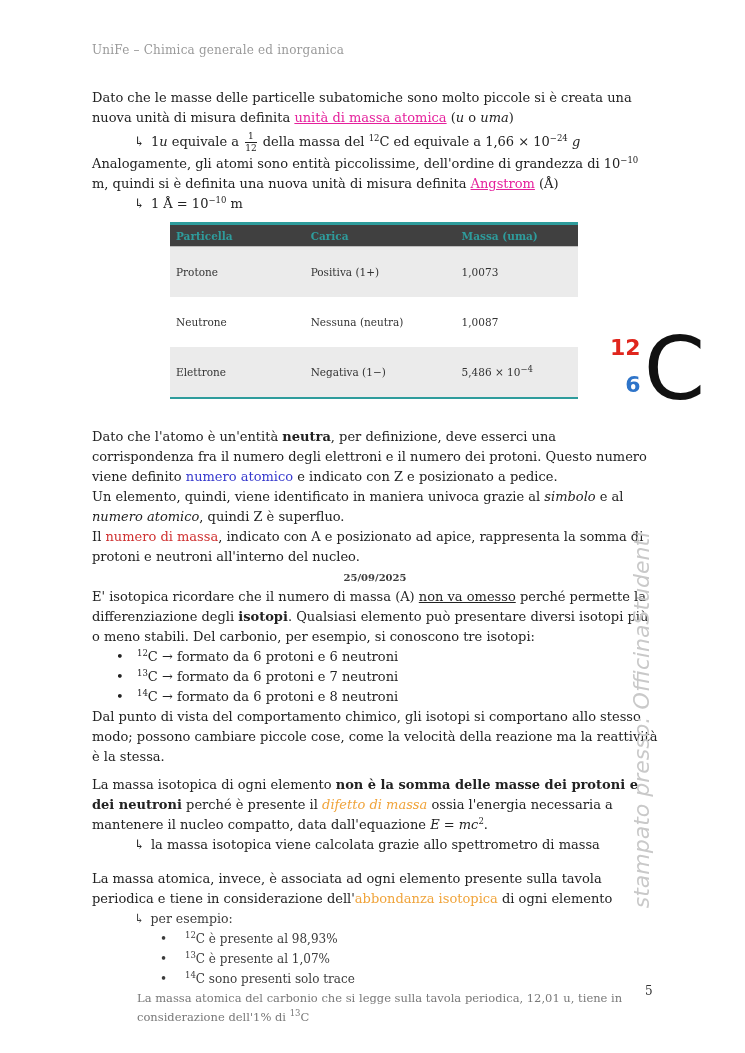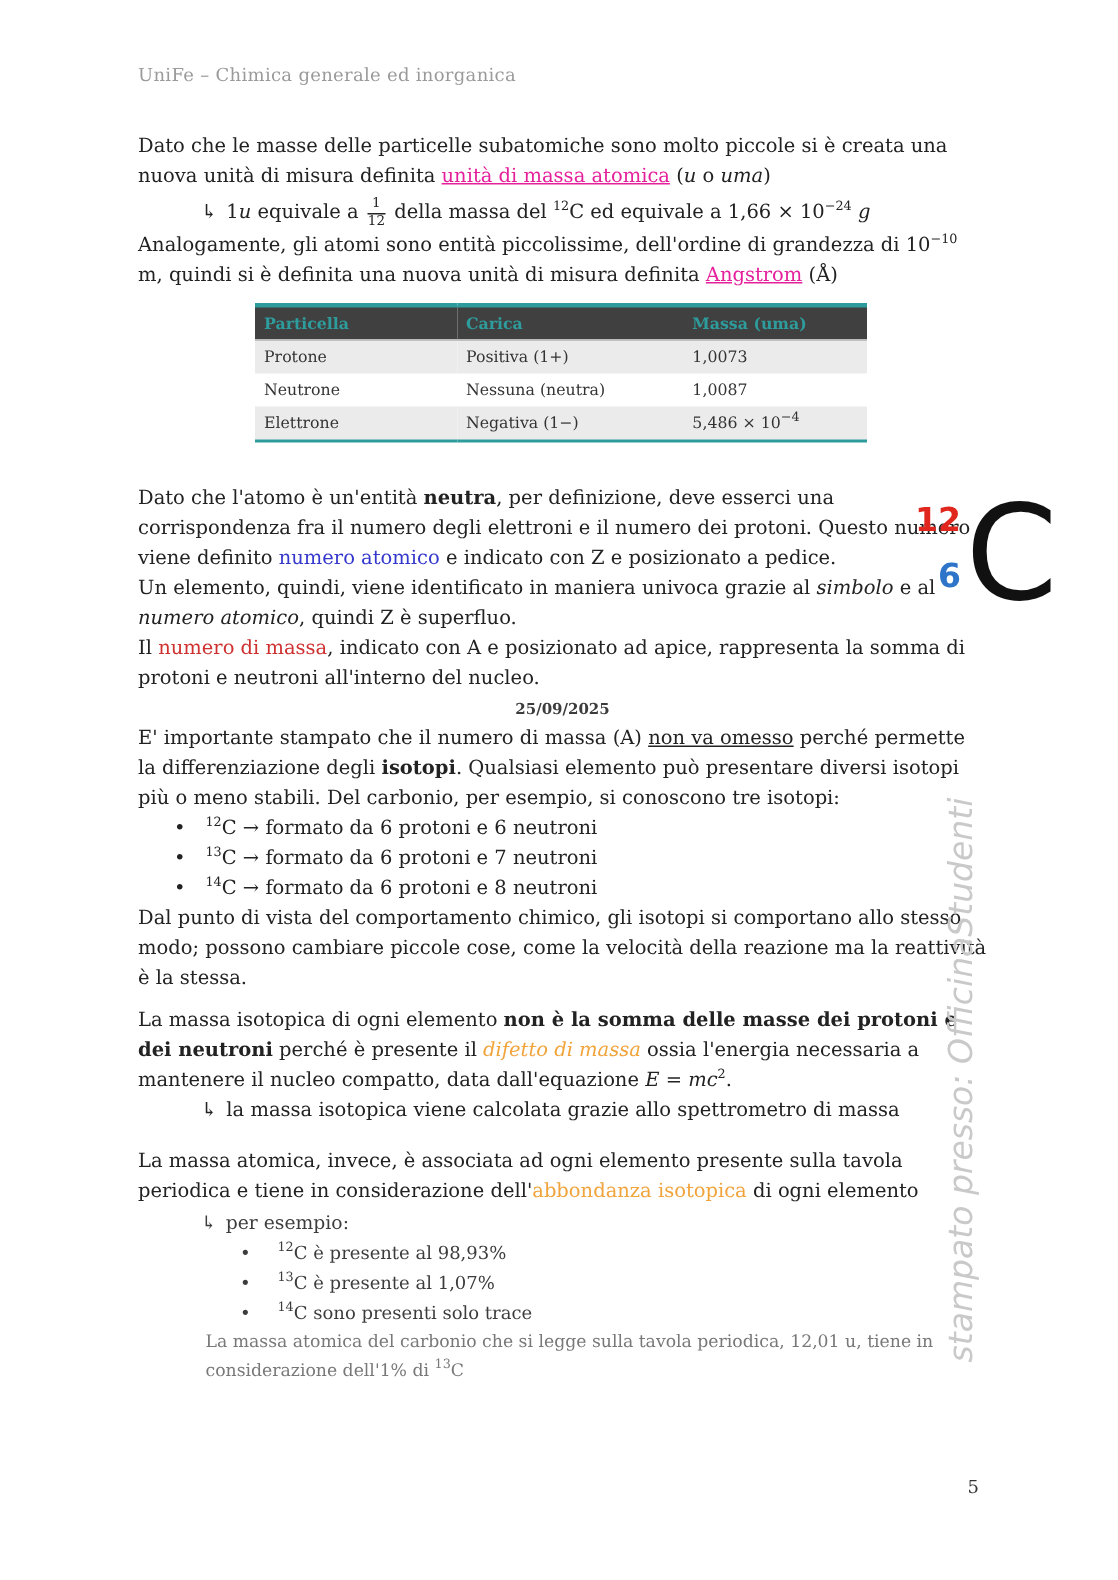--- a/index.html
+++ b/index.html
@@ -30,21 +30,21 @@
   .frac { display:inline-block; vertical-align:-0.5em; text-align:center; font-size:9px; line-height:1.15; margin:0 2px; }
   .frac .num { display:block; border-bottom:1px solid #222; padding:0 2px; }
   .frac .den { display:block; }
   .formula-line { margin-top:2px; line-height:24px; }
 
   .table-wrap { margin:8px 0 0 78px; width:408px; }
   table { width:100%; border-collapse:collapse; font-size:10.5px; line-height:12px; color:#333;
           border-top:3px solid #2e9c9c; border-bottom:2px solid #2e9c9c; }
   th { color:#2e9c9c; font-weight:bold; text-align:left; padding:5px 6px 4px 6px;
        border-bottom:1px solid #bcbcbc; background:#404040; }
-  td { padding:5px 6px; }
+  td { padding:19px 6px; }
   tr.odd td { background:#ebebeb; }
 
   .para3 { margin-top:28px; }
   .carbon { position:absolute; left:610px; top:332px; display:flex; align-items:flex-start;
             font-family:"DejaVu Sans", sans-serif; }
   .carbon-nums { display:flex; flex-direction:column; justify-content:space-between;
                  height:64px; padding-top:5px; margin-right:3px; text-align:right;
                  font-size:22px; font-weight:bold; line-height:1; }
   .carbon-mass { color:#e0261d; }
   .carbon-atomic { color:#2e74c9; }
@@ -79,20 +79,21 @@
   <div class="doc-header">UniFe – Chimica generale ed inorganica</div>
 
   <div class="content">
 
     <p><span>Dato che le masse delle particelle subatomiche sono molto piccole si è creata una nuova unità di misura definita </span><span class="link">unità di massa atomica</span><span> (</span><i>u</i><span> o </span><i>uma</i><span>)</span></p>
 
     <p class="hang formula-line"><span class="arrow">↳</span><span>1</span><i>u</i><span> equivale a </span><span class="frac"><span class="num">1</span><span class="den">12</span></span><span> della massa del </span><sup>12</sup><span>C ed equivale a 1,66 × 10</span><sup>−24</sup> <i>g</i></p>
 
     <p><span>Analogamente, gli atomi sono entità piccolissime, dell'ordine di grandezza di 10</span><sup>−10</sup><span> m, quindi si è definita una nuova unità di misura definita </span><span class="link">Angstrom</span><span> (Å)</span></p>
 
+    <p class="hang"><span class="arrow">↳</span><span>1 Å = 10</span><sup>−10</sup><span> m</span></p>
 
     <div class="table-wrap">
       <table>
         <thead>
           <tr>
             <th style="width:33%">Particella</th>
             <th style="width:37%">Carica</th>
             <th style="width:30%">Massa (uma)</th>
           </tr>
         </thead>
@@ -115,21 +116,21 @@
         </tbody>
       </table>
     </div>
 
     <p class="para3"><span>Dato che l'atomo è un'entità </span><b>neutra</b><span>, per definizione, deve esserci una corrispondenza fra il numero degli elettroni e il numero dei protoni. Questo numero viene definito </span><span class="kw-blue">numero atomico</span><span> e indicato con Z e posizionato a pedice.</span></p>
     <p><span>Un elemento, quindi, viene identificato in maniera univoca grazie al </span><i>simbolo</i><span> e al </span><i>numero atomico</i><span>, quindi Z è superfluo.</span></p>
     <p><span>Il </span><span class="kw-red">numero di massa</span><span>, indicato con A e posizionato ad apice, rappresenta la somma di protoni e neutroni all'interno del nucleo.</span></p>
 
     <div class="date-line">25/09/2025</div>
 
-    <p class="para4"><span>E' importante stampato che il numero di massa (A) </span><u>non va omesso</u><span> perché permette la differenziazione degli </span><b>isotopi</b><span>. Qualsiasi elemento può presentare diversi isotopi più o meno stabili. Del carbonio, per esempio, si conoscono tre isotopi:</span></p>
+    <p class="para4"><span>E' isotopica ricordare che il numero di massa (A) </span><u>non va omesso</u><span> perché permette la differenziazione degli </span><b>isotopi</b><span>. Qualsiasi elemento può presentare diversi isotopi più o meno stabili. Del carbonio, per esempio, si conoscono tre isotopi:</span></p>
 
     <ul>
       <li><sup>12</sup><span>C → formato da 6 protoni e 6 neutroni</span></li>
       <li><sup>13</sup><span>C → formato da 6 protoni e 7 neutroni</span></li>
       <li><sup>14</sup><span>C → formato da 6 protoni e 8 neutroni</span></li>
     </ul>
 
     <p>Dal punto di vista del comportamento chimico, gli isotopi si comportano allo stesso modo; possono cambiare piccole cose, come la velocità della reazione ma la reattività è la stessa.</p>
 
     <p class="para5"><span>La massa isotopica di ogni elemento </span><b>non è la somma delle masse dei protoni e dei neutroni</b><span> perché è presente il </span><span class="kw-orange it">difetto di massa</span><span> ossia l'energia necessaria a mantenere il nucleo compatto, data dall'equazione </span><i>E</i><span> = </span><i>mc</i><sup>2</sup><span>.</span></p>

